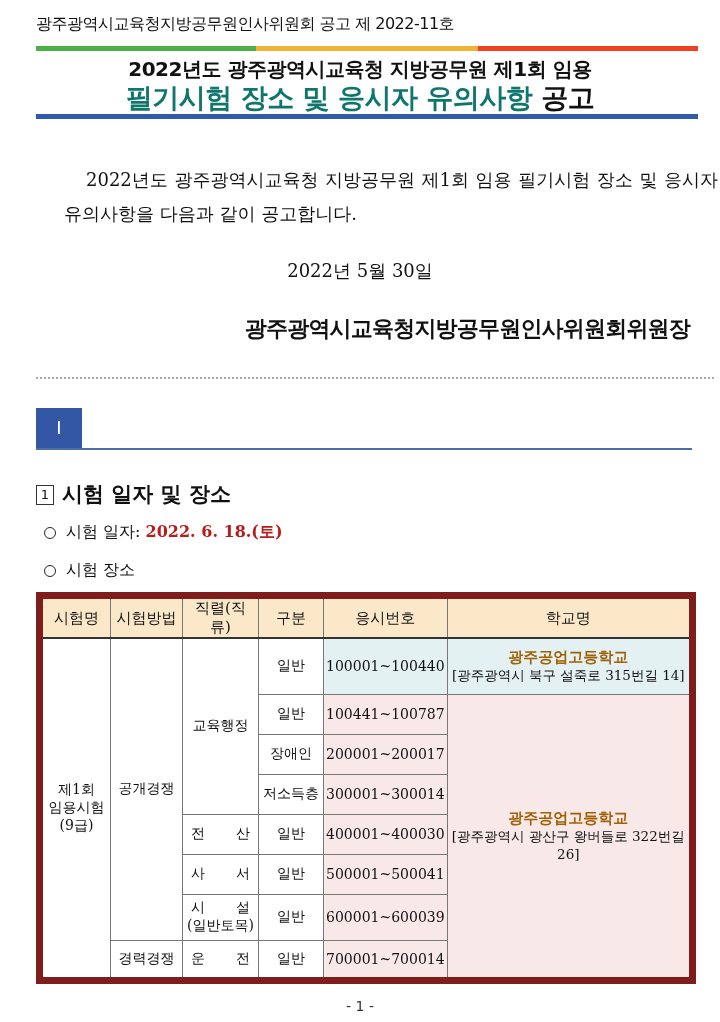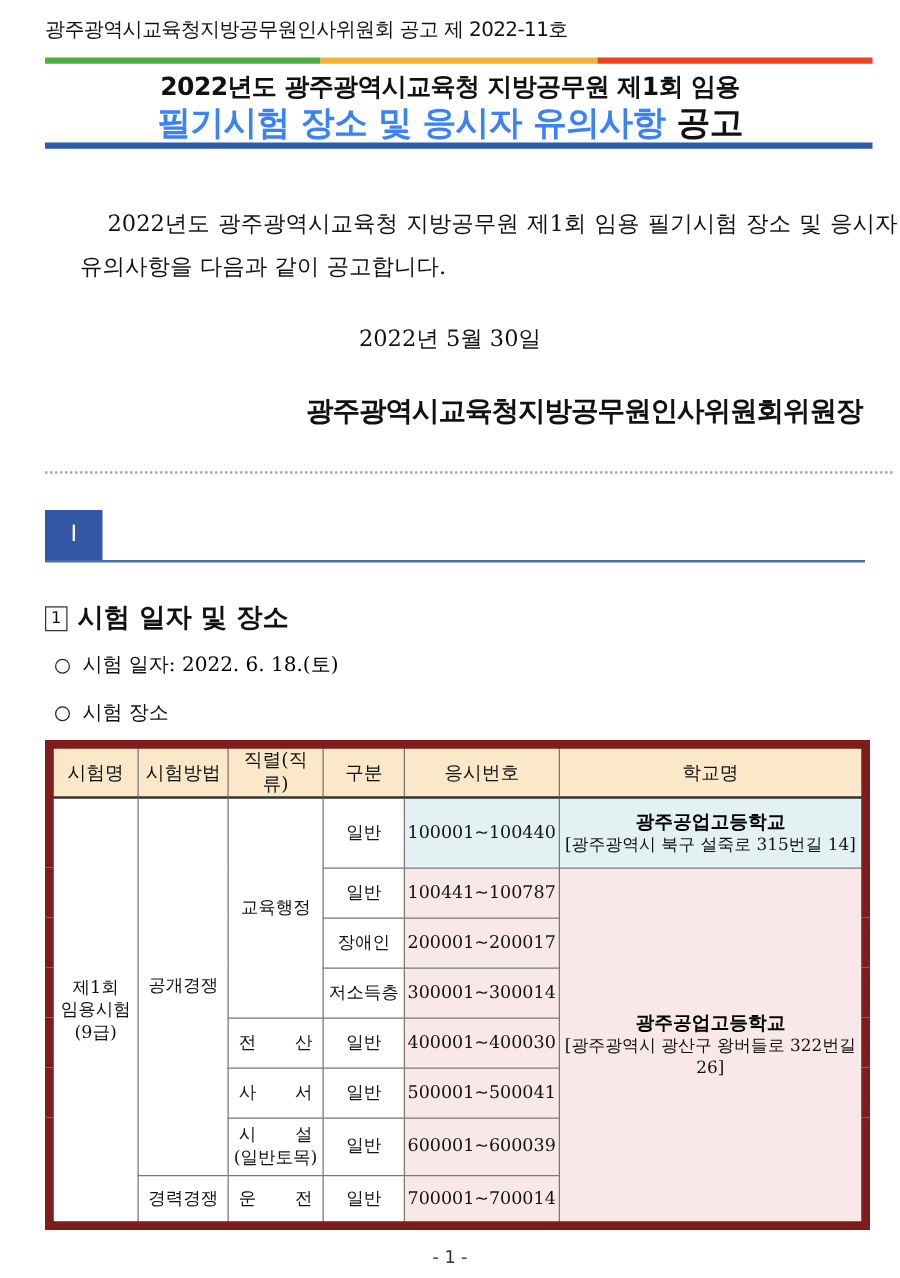--- a/index.html
+++ b/index.html
@@ -2,39 +2,39 @@
 <html><head>
 <meta charset="utf-8">
 <style>
   html, body { margin:0; padding:0; background:#ffffff; }
   body { width:720px; height:1022px; position:relative; overflow:hidden; font-family:"DejaVu Sans", sans-serif; color:#111; }
   .abs { position:absolute; }
   .notice-no { left:36px; top:14px; font-size:16px; font-weight:normal; letter-spacing:-0.5px; }
   .bar { position:absolute; height:5px; }
   .t1 { left:0; width:720px; top:56px; text-align:center; font-size:20px; font-weight:bold; letter-spacing:-0.5px; }
   .t2 { left:0; width:720px; top:80px; text-align:center; font-size:27px; font-weight:bold; letter-spacing:-0.5px; }
-  .t2 .red { color:#3b82f6; }
+  .t2 .red { color:#0f766e; }
   .body-text { left:36px; width:654px; top:163px; font-family:"DejaVu Serif", serif; font-size:18px; line-height:34px; text-align:justify; }
   .date { left:0; width:720px; top:259px; text-align:center; font-family:"DejaVu Serif", serif; font-size:18px; }
   .sign { right:30px; top:314px; font-size:22px; font-weight:bold; letter-spacing:-0.8px; }
   .dotline { left:36px; width:678px; top:377px; border-top:2px dotted #aaa; }
   .sec { left:36px; top:408px; width:656px; height:40px; border-bottom:2px solid #4a6fa8; }
   .sec-num { position:absolute; left:0; top:0; width:46px; height:40px; background:#3457a5; color:#fff; font-size:18px; text-align:center; line-height:40px; }
   .sec-title { position:absolute; left:58px; top:3px; font-size:24px; font-weight:bold; }
   .sub { left:36px; top:480px; font-size:21px; font-weight:bold; }
   .sub .box { display:inline-block; width:16px; height:18px; border:1px solid #333; font-size:13px; line-height:18px; text-align:center; vertical-align:middle; margin-right:8px; font-weight:normal; }
   .bullet { left:44px; font-family:"DejaVu Serif", serif; font-size:16px; }
   .bullet .circ { display:inline-block; width:10px; height:10px; border:1.5px solid #222; border-radius:50%; margin-right:10px; vertical-align:middle; }
-  .bullet .blue { color:#000000; }
+  .bullet .blue { color:#b91c1c;font-weight:bold; }
   table.exam { position:absolute; left:36px; top:592px; width:660px; border-collapse:collapse; font-family:"DejaVu Serif", serif; font-size:14px; border:7px solid #7f1d1d; }
   table.exam th, table.exam td { border:1px solid #777; text-align:center; padding:0 2px; }
   table.exam th { background:#fbe8c8; height:32px; font-weight:normal; font-size:15px; border-bottom:2px solid #333; }
   td.blue-bg { background:#e3f1f3; }
   td.pink-bg { background:#f9e8e8; }
-  .school { color:#000000; font-weight:bold; font-family:"DejaVu Sans", sans-serif; font-size:15px; }
+  .school { color:#a16207; font-weight:bold; font-family:"DejaVu Sans", sans-serif; font-size:15px; }
   .addr { font-size:13.5px; }
   .spread { display:flex; justify-content:space-between; padding:0 6px; }
   .page-num { left:0; width:720px; top:998px; text-align:center; font-size:14px; color:#333; }
 </style>
 </head>
 <body>
 
 <div class="abs notice-no">광주광역시교육청지방공무원인사위원회 공고   제 2022-11호</div>
 
 <div class="bar" style="left:36px;top:46px;width:220px;background:#4caf45;"></div>

